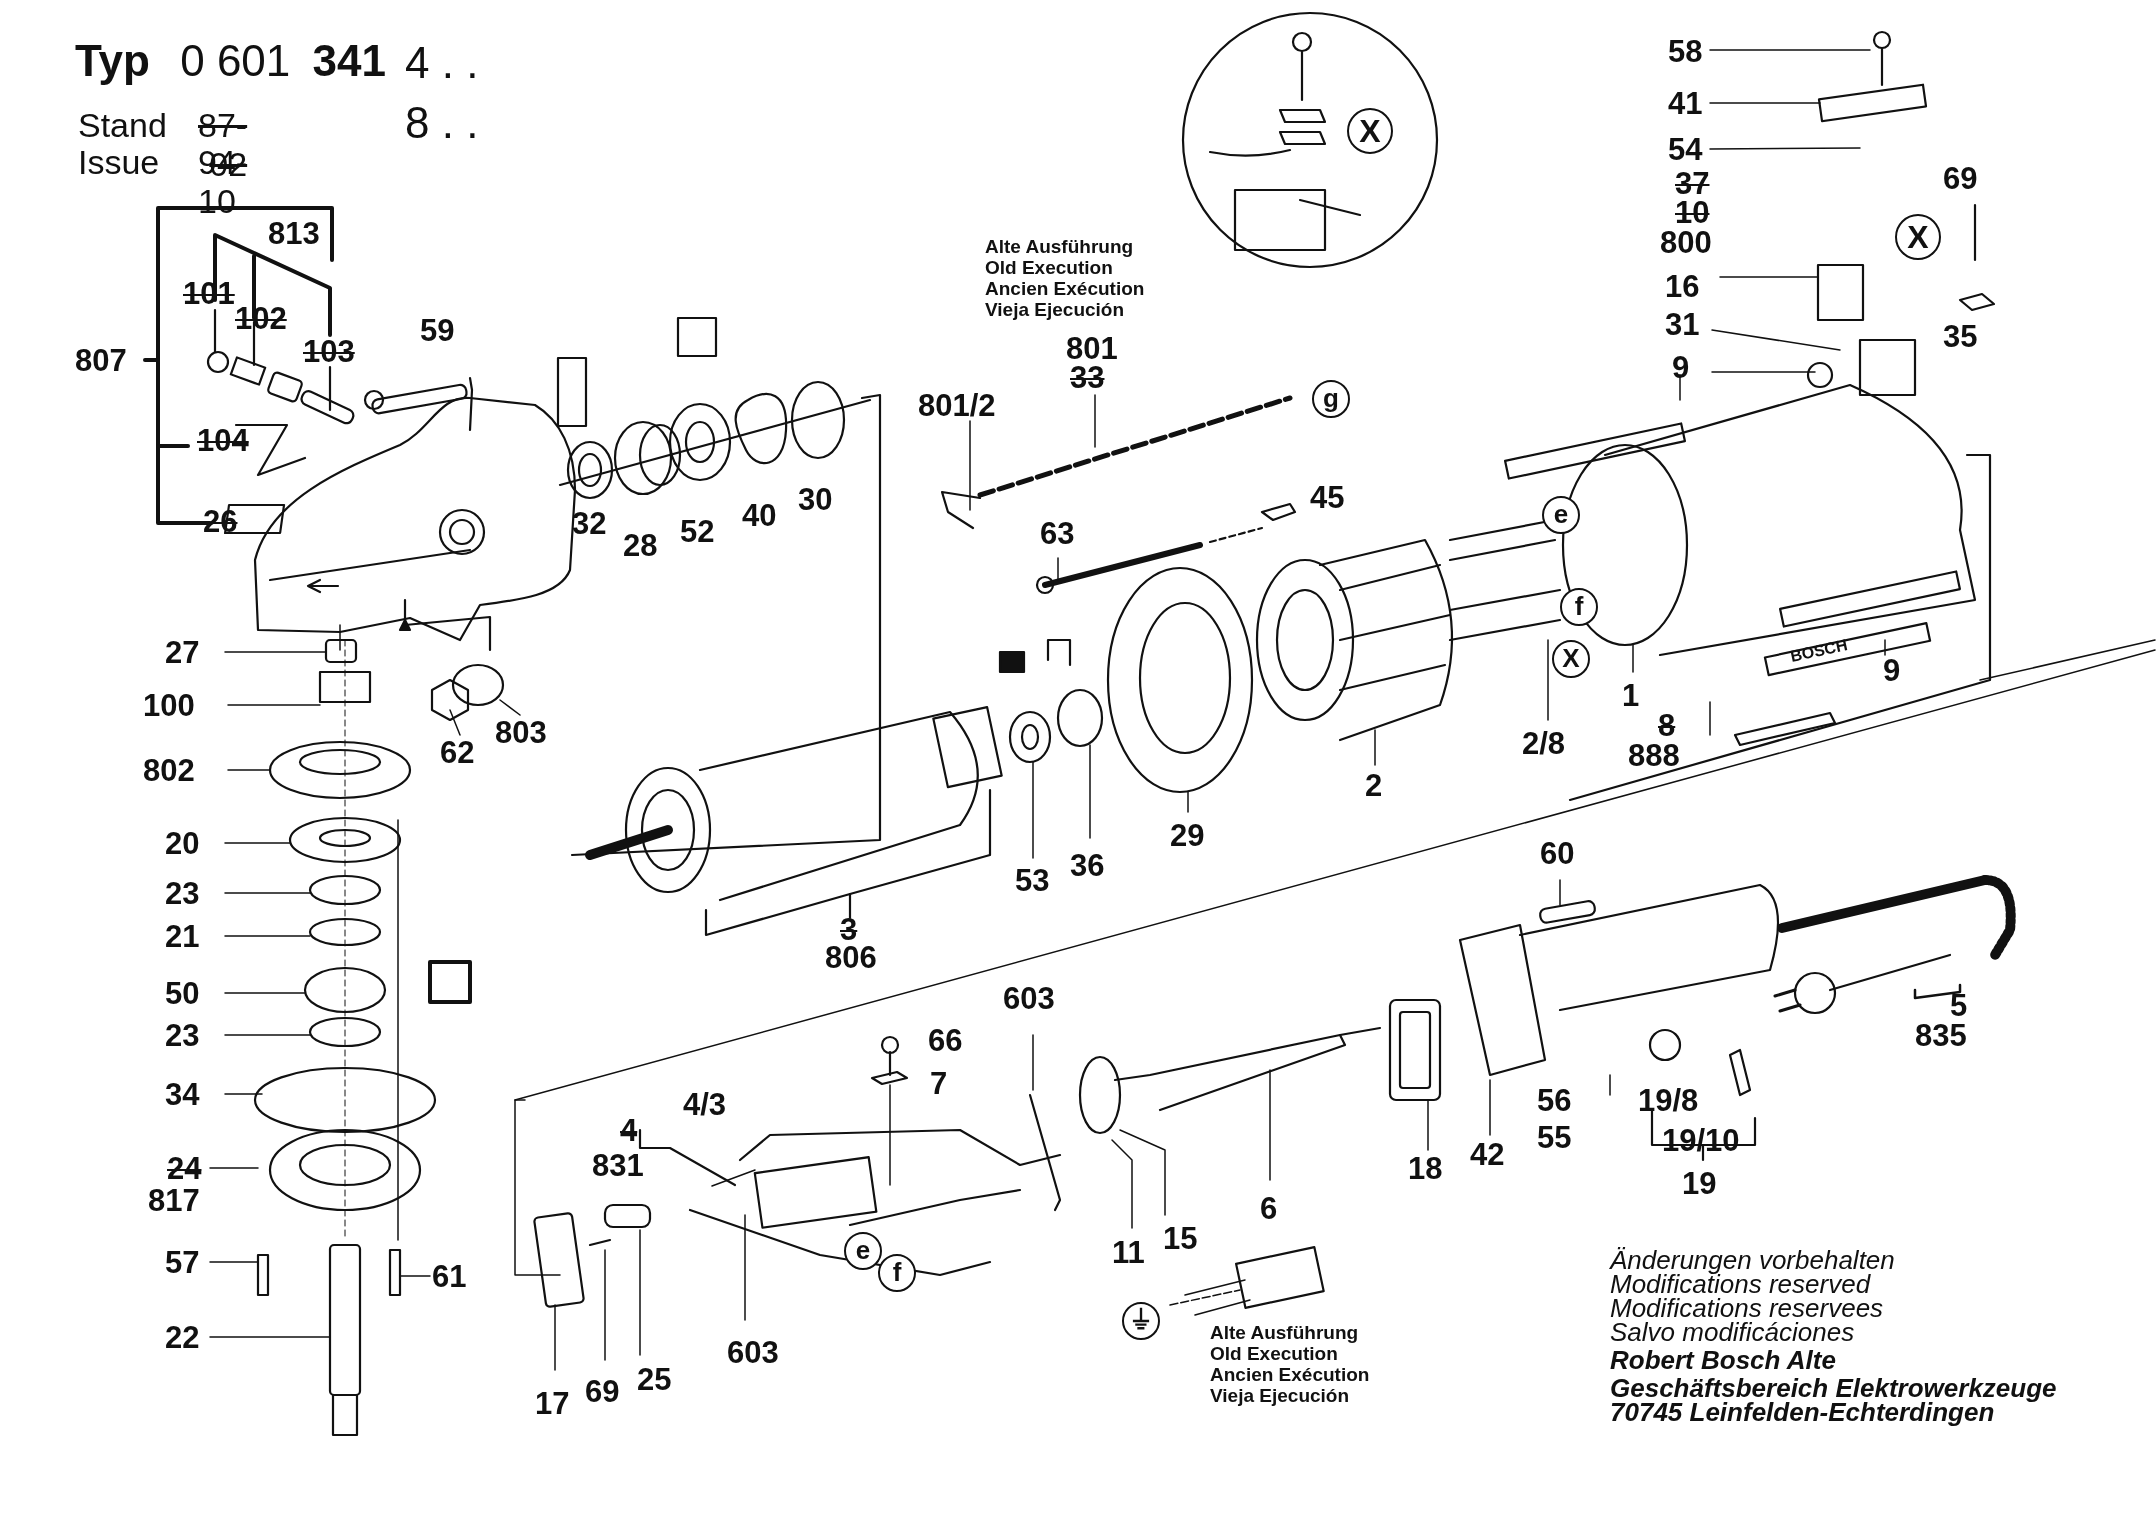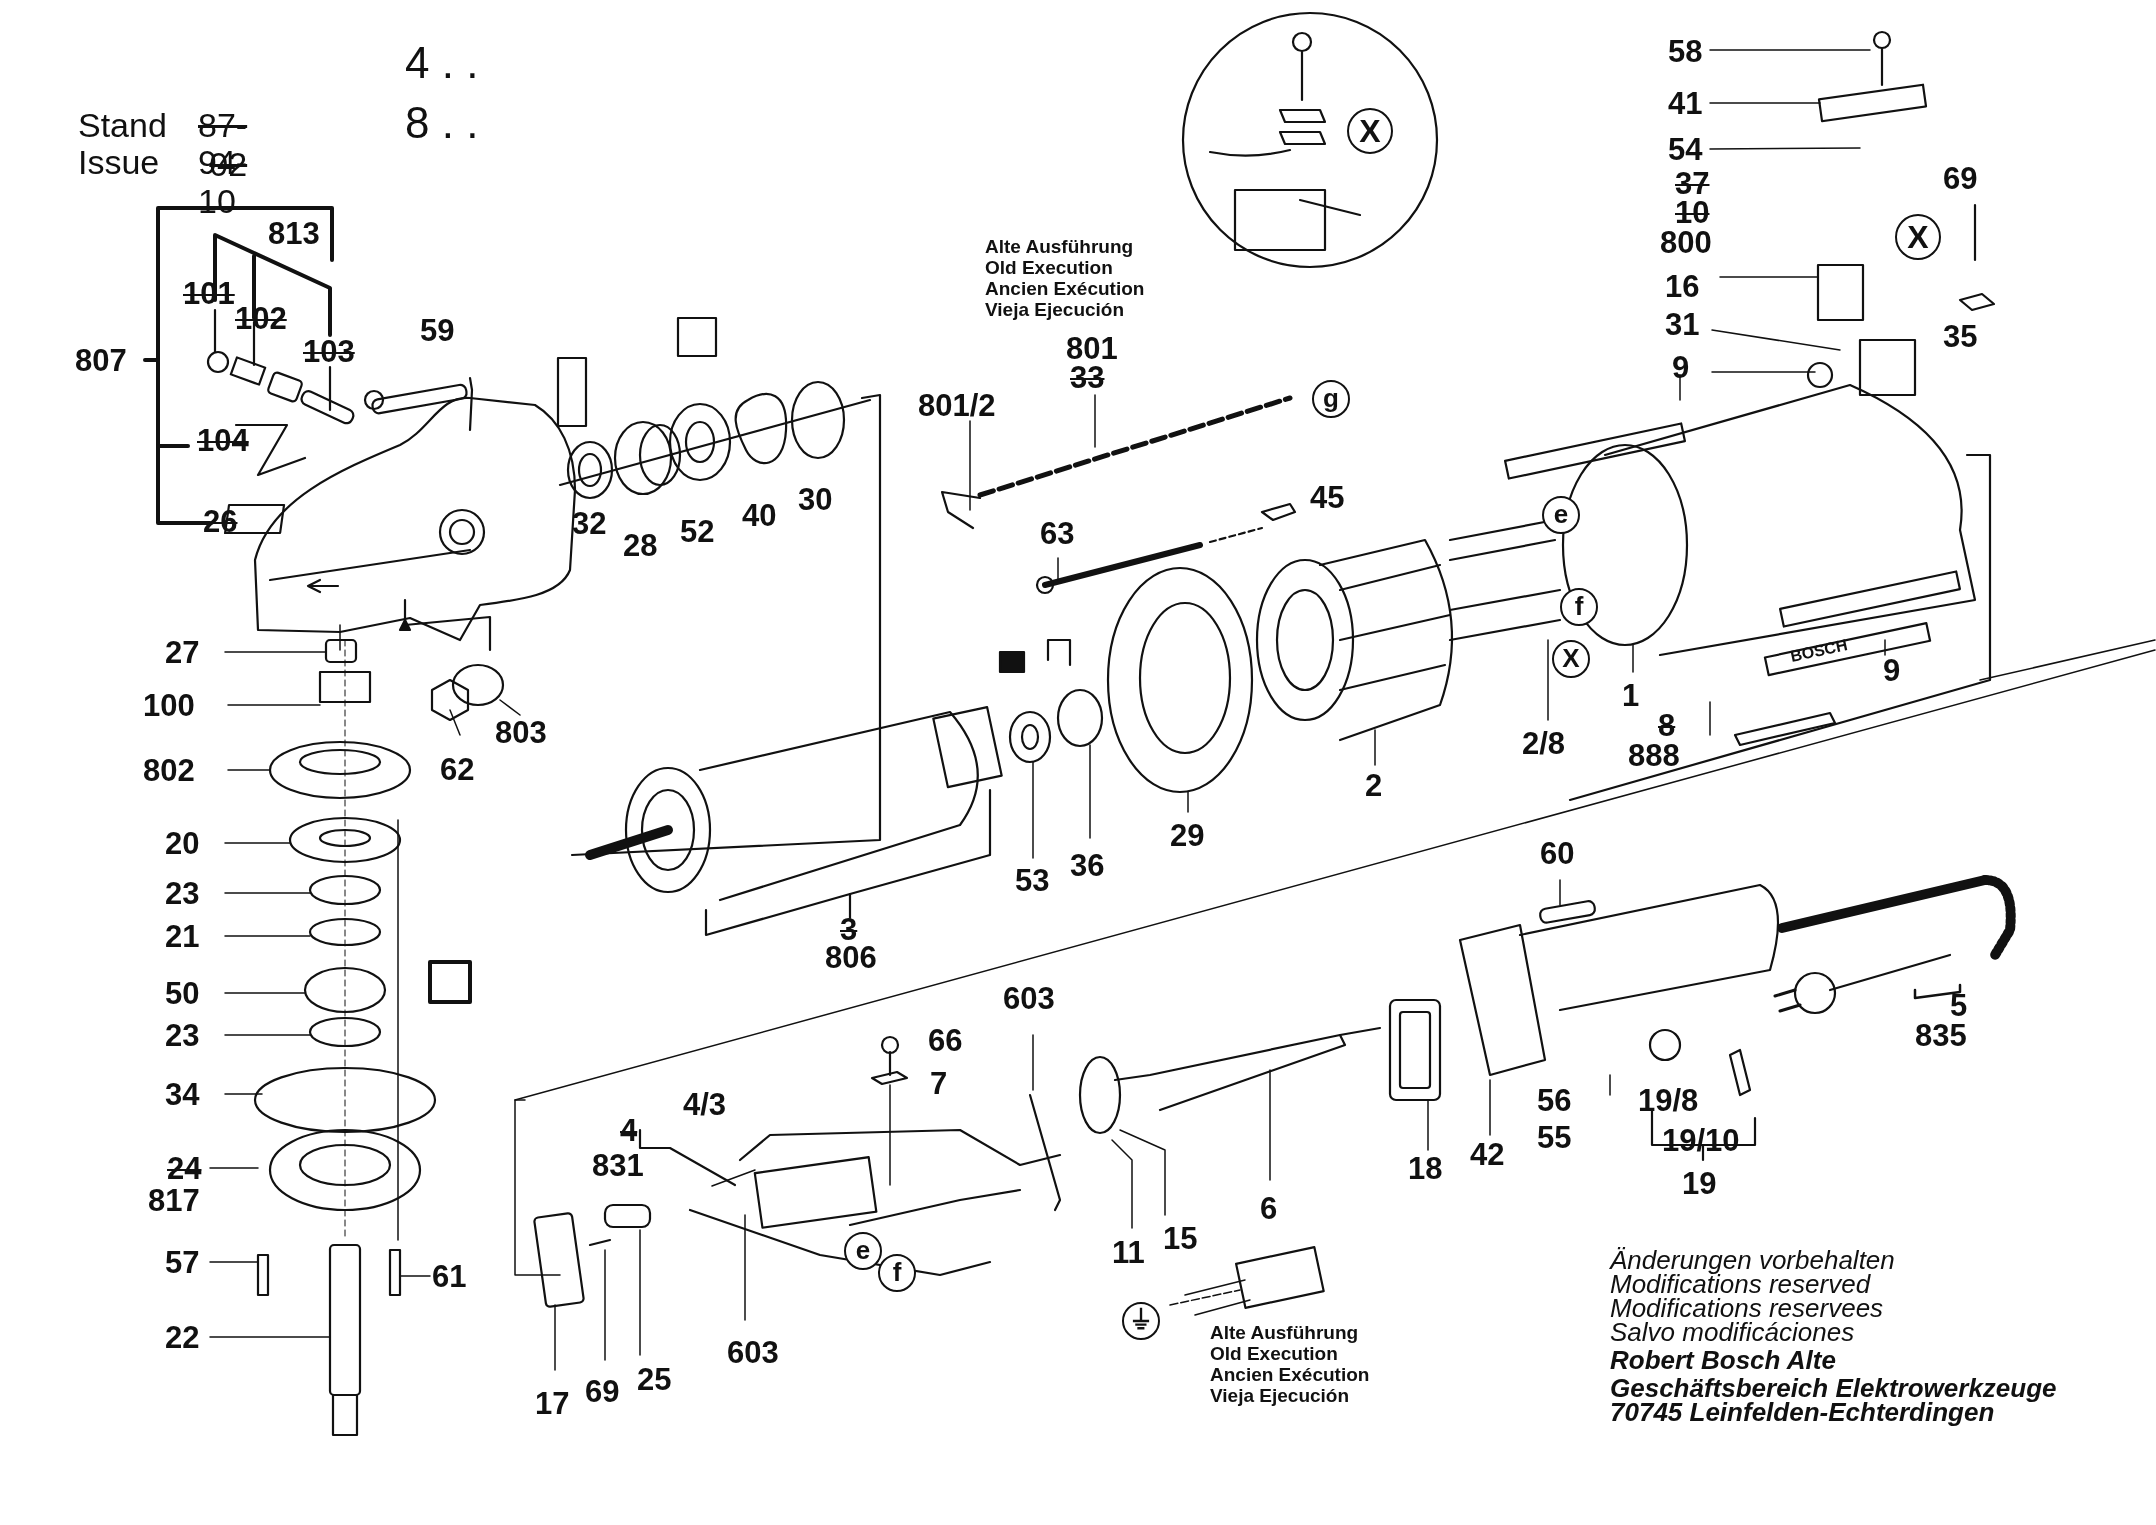--- a/index.html
+++ b/index.html
@@ -278,20 +278,25 @@
       <line x1="1800" y1="1005" x2="1780" y2="1011" stroke-width="3"></line>
       <polyline points="1915,990 1915,998 1960,992 1960,985" stroke-width="2.5"></polyline>
       <ellipse cx="1665" cy="1045" rx="15" ry="15"></ellipse>
       <path d="M1730,1055 l10,-5 l10,40 l-10,5 z"></path>
       <line x1="1610" y1="1075" x2="1610" y2="1095" stroke-width="1.5"></line>
       <polyline points="1652,1110 1652,1145 1755,1145 1755,1118"></polyline>
       <line x1="1703" y1="1145" x2="1703" y2="1160"></line>
     </g>
   </svg>
 
+  <div class="header-typ">
+    <span class="typ">Typ</span>
+    <span class="num1">0 601</span>
+    <span class="num2">341</span>
+  </div>
   <div class="variant" style="left:405px;top:38px;">4 . .</div>
   <div class="variant" style="left:405px;top:98px;">8 . .</div>
   <div class="meta" style="left:78px;top:106px;">
     <span>Stand</span>
     <span class="val struck">87-02</span>
   </div>
   <div class="meta" style="left:78px;top:143px;">
     <span>Issue</span>
     <span class="val">94-10</span>
   </div>
@@ -382,21 +387,21 @@
   <div class="lbl" style="left:165px;top:878px;">23</div>
   <div class="lbl" style="left:165px;top:921px;">21</div>
   <div class="lbl" style="left:165px;top:978px;">50</div>
   <div class="lbl" style="left:165px;top:1020px;">23</div>
   <div class="lbl" style="left:165px;top:1079px;">34</div>
   <div class="lbl struck" style="left:167px;top:1153px;">24</div>
   <div class="lbl" style="left:148px;top:1185px;">817</div>
   <div class="lbl" style="left:165px;top:1247px;">57</div>
   <div class="lbl" style="left:432px;top:1261px;">61</div>
   <div class="lbl" style="left:165px;top:1322px;">22</div>
-  <div class="lbl" style="left:440px;top:737px;margin-top:17px;">62</div>
+  <div class="lbl" style="left:440px;top:737px;">62</div>
   <div class="lbl" style="left:495px;top:717px;">803</div>
 
   <div class="lbl" style="left:1003px;top:983px;">603</div>
   <div class="lbl" style="left:928px;top:1025px;">66</div>
   <div class="lbl" style="left:930px;top:1068px;">7</div>
   <div class="lbl" style="left:683px;top:1089px;">4/3</div>
   <div class="lbl struck" style="left:620px;top:1115px;">4</div>
   <div class="lbl" style="left:592px;top:1150px;">831</div>
   <div class="lbl" style="left:535px;top:1388px;">17</div>
   <div class="lbl" style="left:585px;top:1376px;">69</div>

